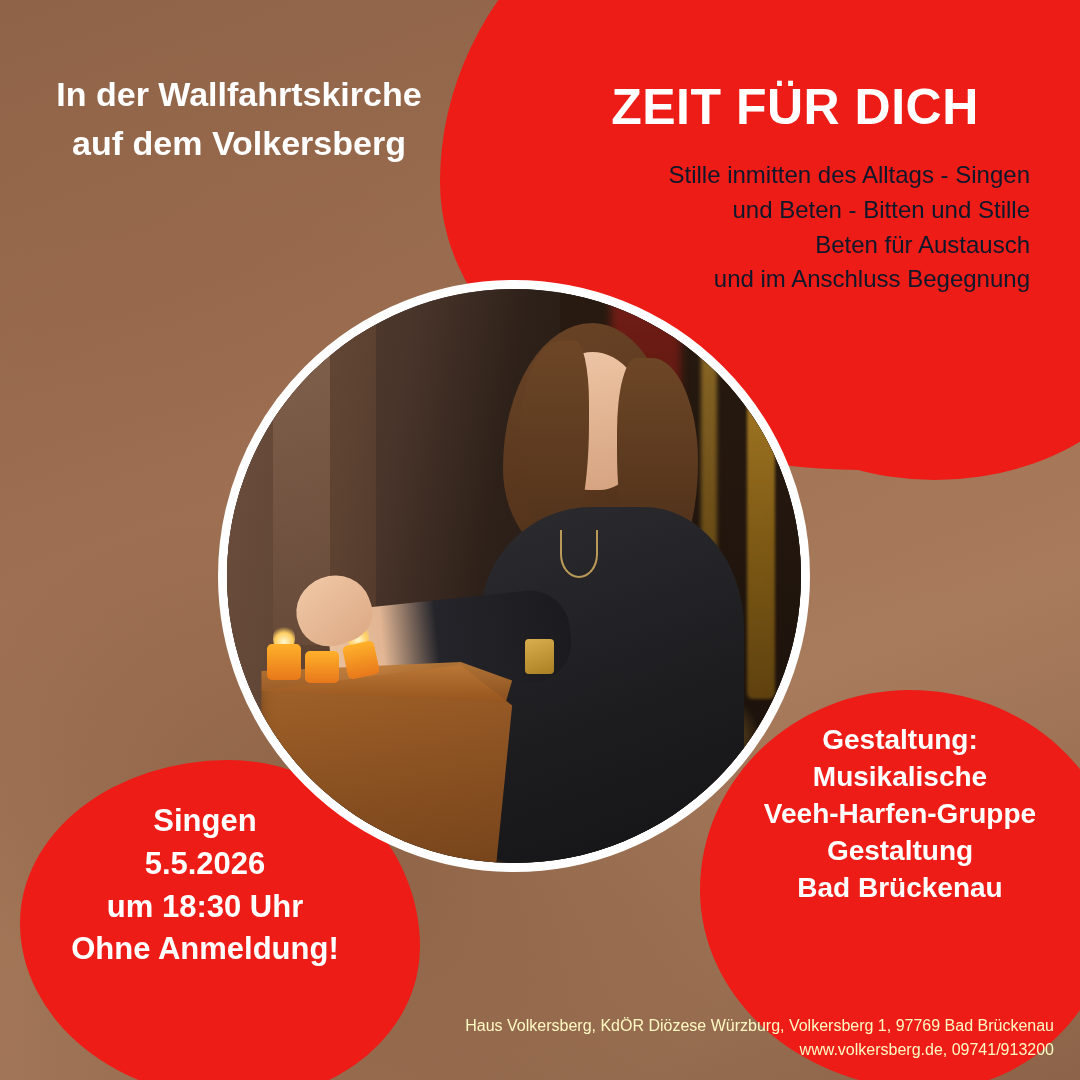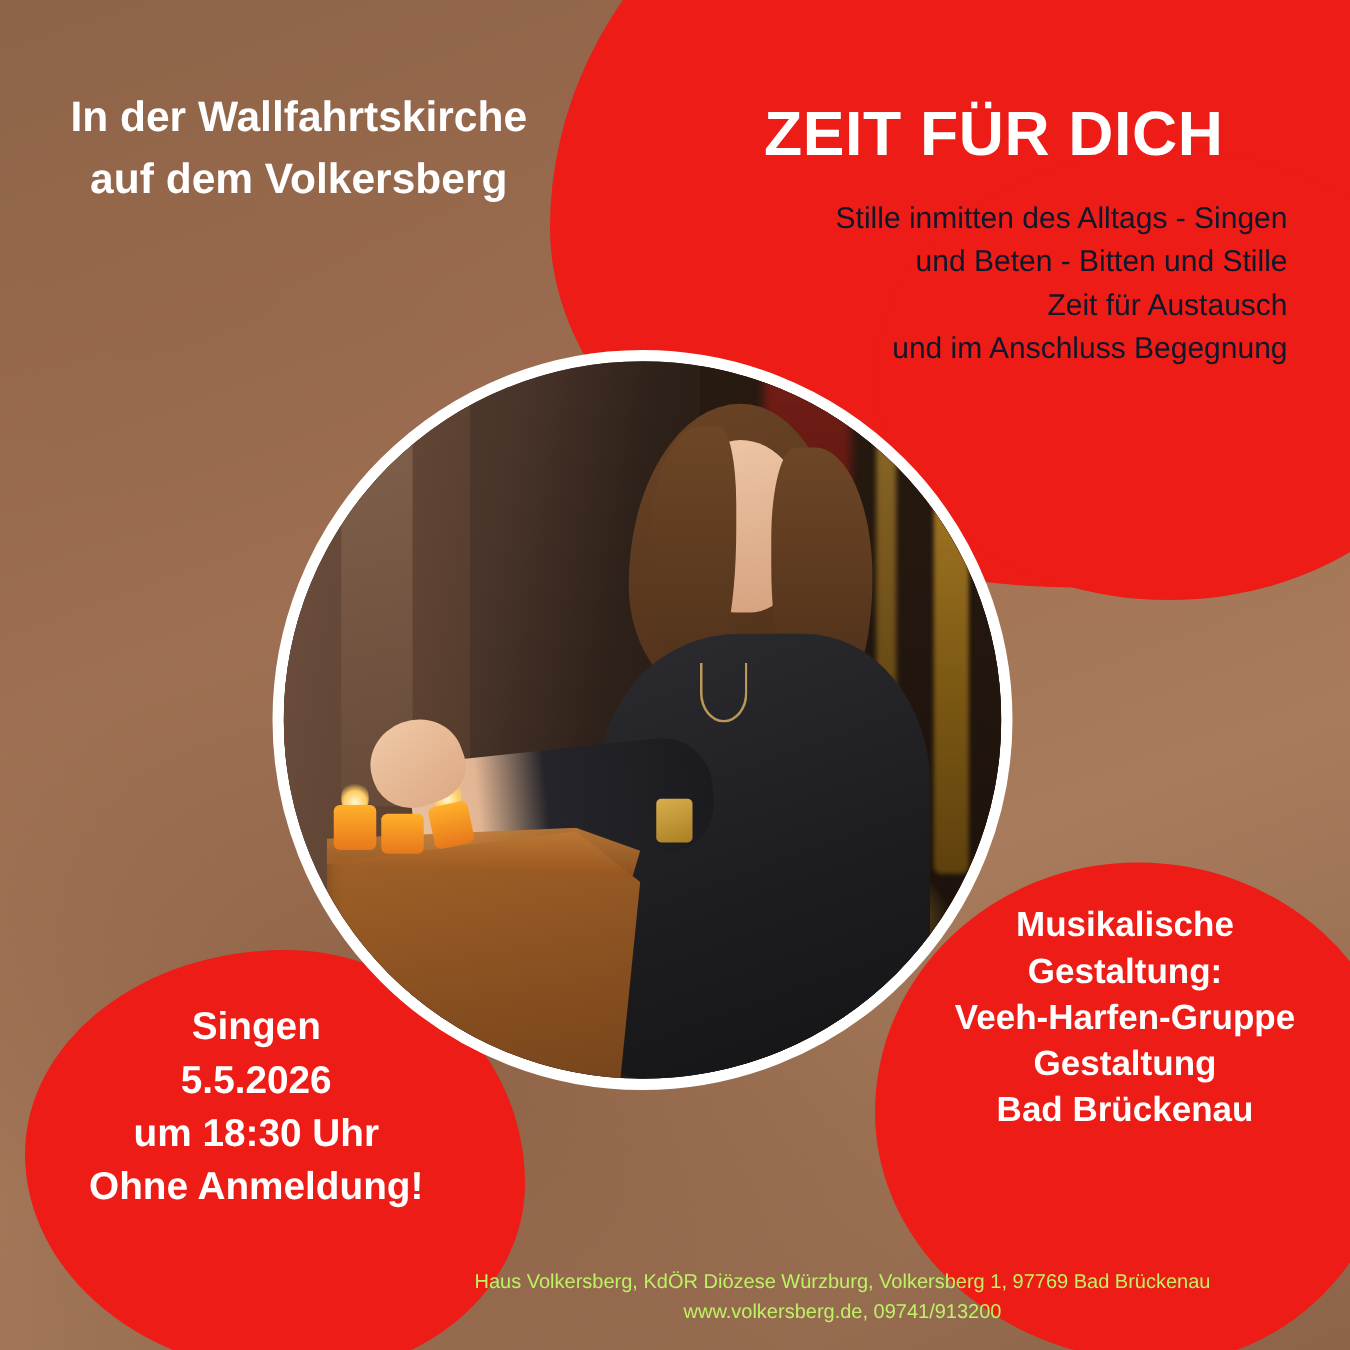--- a/index.html
+++ b/index.html
@@ -339,24 +339,24 @@
     font-size: 31px;
     font-weight: bold;
     line-height: 1.38;
     text-align: center;
   }
   .txt-footer {
     position: absolute;
     right: 26px;
     bottom: 18px;
     width: 760px;
-    color: #bef264;
+    color: #fef9c3;
     font-size: 16px;
     line-height: 1.5;
-    text-align: center;
+    text-align: right;
   }
 </style>
 </head>
 <body>
 
 <div id="poster">
 
   <div class="bg-base"></div>
   <div class="bg-wood"></div>
 
@@ -397,27 +397,27 @@
   <div class="txt-venue">
     <div>In der Wallfahrtskirche</div>
     <div>auf dem Volkersberg</div>
   </div>
 
   <div class="txt-title">ZEIT FÜR DICH</div>
 
   <div class="txt-sub">
     <div>Stille inmitten des Alltags - Singen</div>
     <div>und Beten - Bitten und Stille</div>
-    <div>Zeit für Austausch</div>
+    <div>Beten für Austausch</div>
     <div>und im Anschluss Begegnung</div>
   </div>
 
   <div class="txt-music">
+    <div>Gestaltung:</div>
     <div>Musikalische</div>
-    <div>Gestaltung:</div>
     <div>Veeh-Harfen-Gruppe</div>
     <div>Gestaltung</div>
     <div>Bad Brückenau</div>
   </div>
 
   <div class="txt-date">
     <div>Singen</div>
     <div>5.5.2026</div>
     <div>um 18:30 Uhr</div>
     <div>Ohne Anmeldung!</div>

